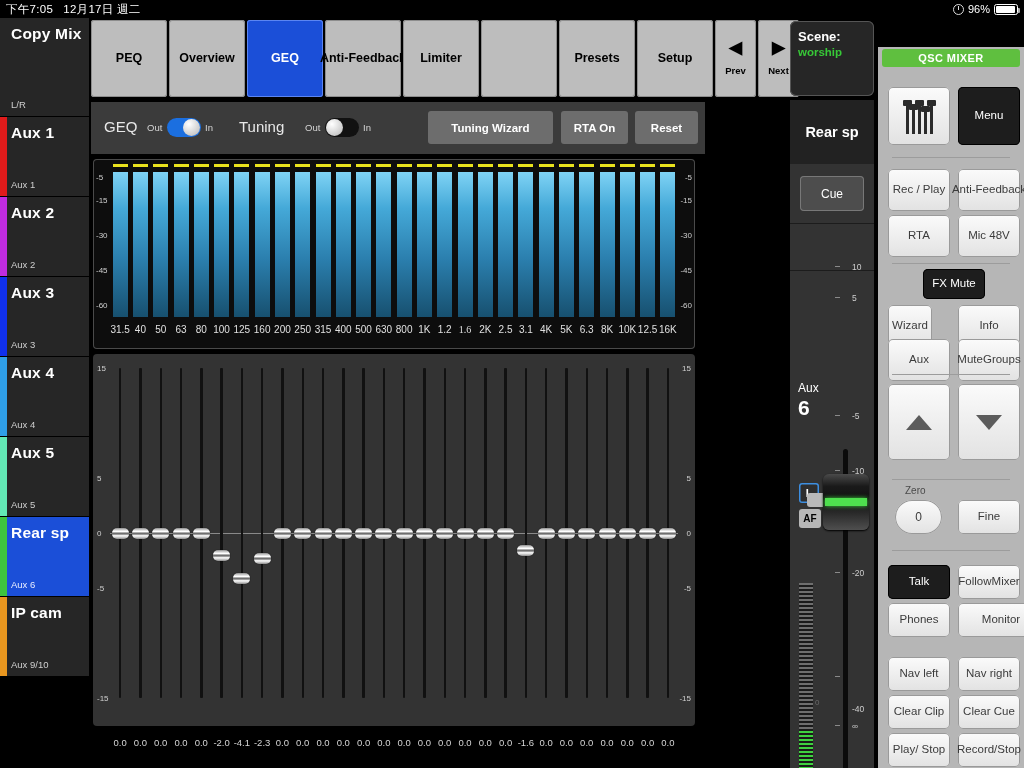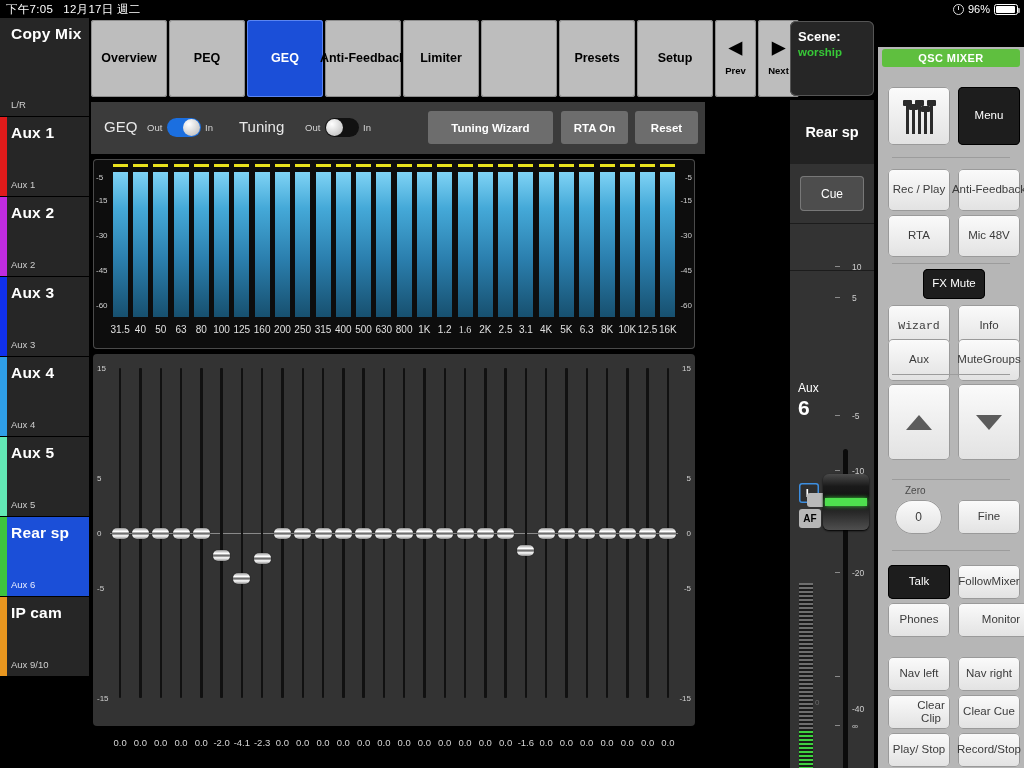--- a/index.html
+++ b/index.html
@@ -220,24 +220,24 @@
       </div>
       <div class="ch">
         <span class="bar" style="background: rgb(232, 150, 31);"></span>
         <span class="nm">IP cam</span>
         <span class="sub">Aux 9/10</span>
       </div>
     </div>
 
   <div class="tabs" id="tabs">
       <div class="tab">
+        <span>PEQ</span>
+      </div>
+      <div class="tab">
         <span>Overview</span>
-      </div>
-      <div class="tab">
-        <span>PEQ</span>
       </div>
       <div class="tab active">
         <span>GEQ</span>
       </div>
       <div class="tab">
         <span>Anti-</span>
         <br>
         <span>Feedback</span>
       </div>
       <div class="tab">
@@ -600,21 +600,21 @@
         </div>
         <div class="qbtn" style="left: 10px; top: 168px; width: 62px; height: 42px;">
           <span>RTA</span>
         </div>
         <div class="qbtn" style="left: 80px; top: 168px; width: 62px; height: 42px;">
           <span>Mic 48V</span>
         </div>
         <div class="qbtn dark" style="left: 45px; top: 222px; width: 62px; height: 30px;">
           <span>FX Mute</span>
         </div>
-        <div class="qbtn" style="left: 10px; top: 258px; width: 62px; height: 42px; font-family: Liberation Mono, monospace;">
+        <div class="qbtn" style="left: 10px; top: 258px; width: 44px; height: 42px;">
           <span>Wizard</span>
         </div>
         <div class="qbtn" style="left: 80px; top: 258px; width: 62px; height: 42px;">
           <span>Info</span>
         </div>
         <div class="qbtn" style="left: 10px; top: 292px; width: 62px; height: 42px;">
           <span>Aux</span>
         </div>
         <div class="qbtn" style="left: 80px; top: 292px; width: 62px; height: 42px;">
           <span>Mute</span>
@@ -637,21 +637,21 @@
         </div>
         <div class="qbtn" style="left: 80px; top: 556px; width: 86px; height: 34px;">
           <span>Monitor</span>
         </div>
         <div class="qbtn" style="left: 10px; top: 610px; width: 62px; height: 34px;">
           <span>Nav left</span>
         </div>
         <div class="qbtn" style="left: 80px; top: 610px; width: 62px; height: 34px;">
           <span>Nav right</span>
         </div>
-        <div class="qbtn" style="left: 10px; top: 648px; width: 62px; height: 34px; padding-left: 24px;">
+        <div class="qbtn" style="left: 10px; top: 648px; width: 62px; height: 34px;">
           <span>Clear Clip</span>
         </div>
         <div class="qbtn" style="left: 80px; top: 648px; width: 62px; height: 34px;">
           <span>Clear Cue</span>
         </div>
         <div class="qbtn" style="left: 10px; top: 686px; width: 62px; height: 34px;">
           <span>Play/ Stop</span>
         </div>
         <div class="qbtn" style="left: 80px; top: 686px; width: 62px; height: 34px;">
           <span>Record/</span>

